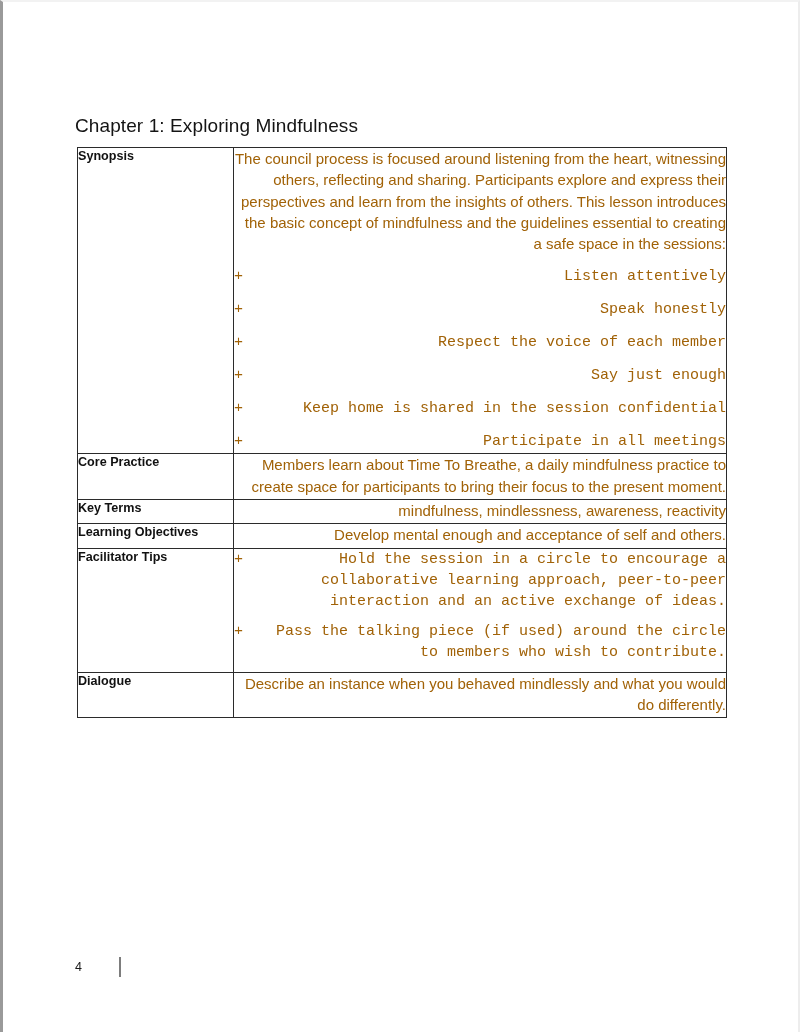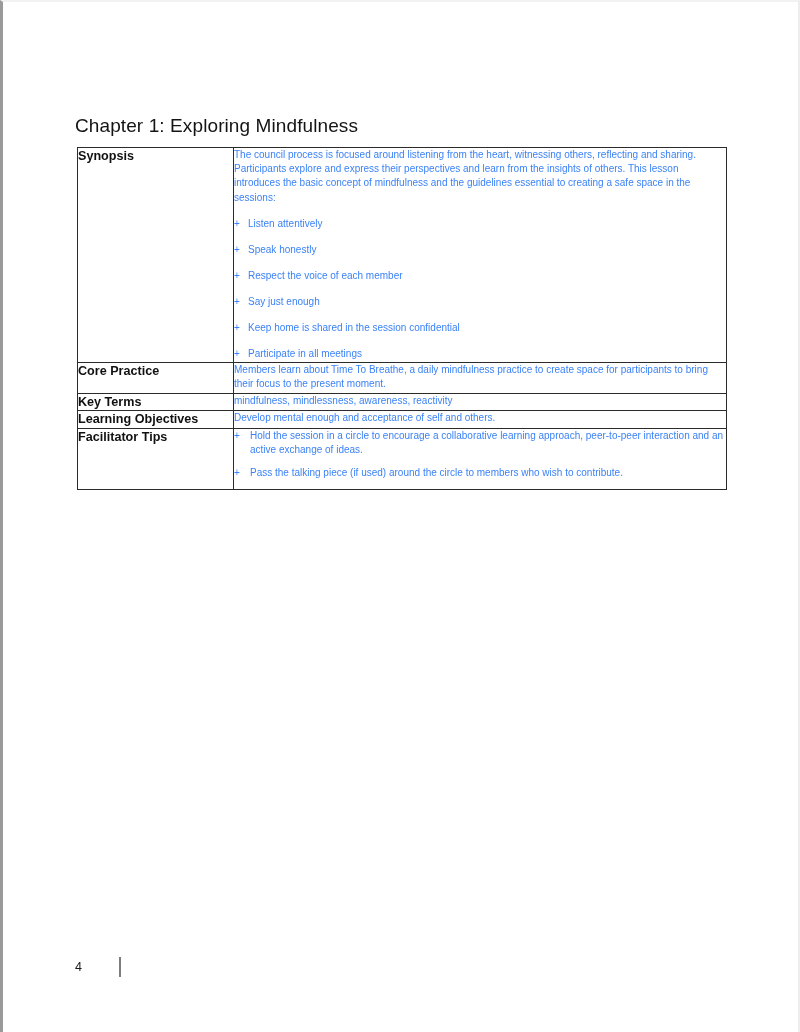--- a/index.html
+++ b/index.html
@@ -64,34 +64,36 @@
   td.label-cell {
     width: 155px;
     padding: 12px 10px 12px 12px;
     font-size: 12.6px;
     font-weight: bold;
     color: #111111;
     line-height: 1.3;
   }
   td.content-cell {
     padding: 12px 18px 12px 14px;
-    font-size: 10px;
+    font-size: 15px;
     line-height: 1.42;
-    color: #3b82f6;
+    color: #a16207;
+    text-align: right;
   }
 
   .para {
     margin: 0 0 2px 0;
   }
   .para + .bullet-list { margin-top: 12px; }
 
   .bullet-list {
     list-style: none;
     margin: 0;
     padding: 0;
+    font-family: Liberation Mono, monospace;
   }
   .bullet-list li {
     margin: 0 0 12px 0;
     padding-left: 14px;
     position: relative;
     line-height: 1.4;
   }
   .bullet-list li:last-child { margin-bottom: 1px; }
   .bullet-list li::before {
     content: "+";
@@ -169,20 +171,26 @@
         </tr>
         <tr>
           <td class="label-cell">Facilitator Tips</td>
           <td class="content-cell">
             <ul class="bullet-list hanging">
               <li>Hold the session in a circle to encourage a collaborative learning approach, peer-to-peer interaction and an active exchange of ideas.</li>
               <li>Pass the talking piece (if used) around the circle to members who wish to contribute.</li>
             </ul>
           </td>
         </tr>
+        <tr>
+          <td class="label-cell">Dialogue</td>
+          <td class="content-cell">
+            <p class="para">Describe an instance when you behaved mindlessly and what you would do differently.</p>
+          </td>
+        </tr>
       </tbody>
   </table>
 
   <div class="footer">
     <span class="page-number">4</span>
     <span class="footer-rule"></span>
   </div>
 
 </div>
 

